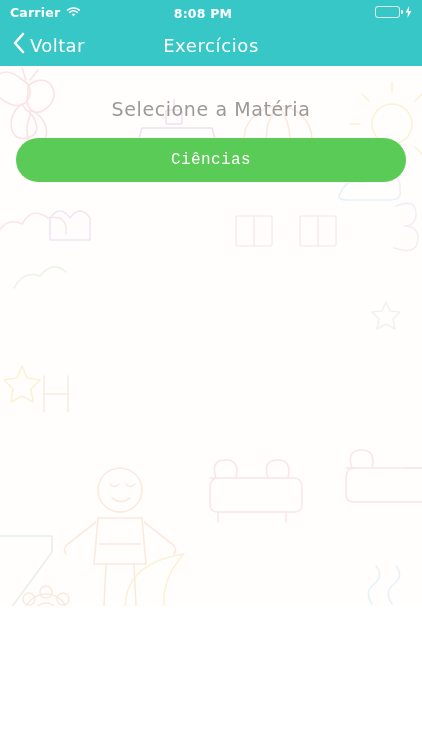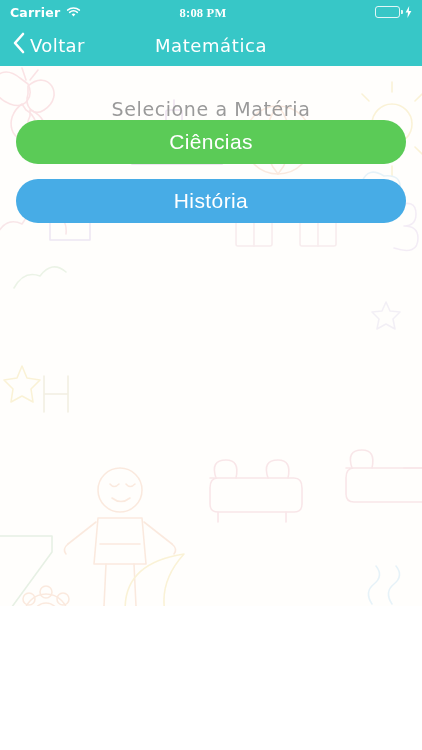--- a/index.html
+++ b/index.html
@@ -41,21 +41,20 @@
     font-weight: 600;
     letter-spacing: 0.2px;
     color: #ffffff;
   }
   .wifi-icon { display: block; }
   .status-center {
     position: absolute;
     left: 0; right: 16px;
     text-align: center;
     pointer-events: none;
-    font-family: Liberation Serif, serif;
   }
   .time-text {
     font-size: 12.5px;
     font-weight: 700;
     color: #ffffff;
     letter-spacing: 0.2px;
   }
   .status-right {
     flex: 1 1 0;
     display: flex;
@@ -144,39 +143,40 @@
     padding: 0 16px;
     box-sizing: border-box;
   }
   .section-title {
     text-align: center;
     color: #9a9a9a;
     font-size: 19px;
     letter-spacing: 0.6px;
     margin: 0;
     padding-top: 32px;
+    padding-bottom: 18px;
     font-weight: 400;
   }
   .subject-list {
     display: flex;
     flex-direction: column;
     gap: 15px;
   }
   .subject-button {
     height: 44px;
     border-radius: 22px;
     border: none;
     display: flex;
     align-items: center;
     justify-content: center;
     color: #ffffff;
-    font-size: 21px;
+    font-size: 16px;
     letter-spacing: 0.4px;
     cursor: pointer;
-    font-family: Liberation Sans, sans-serif;
+    font-family: Liberation Mono, monospace;
     padding: 0;
     width: 100%;
   }
 
   
   .tab-bar {
     position: relative;
     height: 58px;
     background: #ffffff;
     border-top: 1px solid #e6e6e6;
@@ -234,21 +234,21 @@
 
   <div class="nav-bar" style="background: rgb(55, 199, 199);">
     <div class="nav-back">
       <span class="chevron-left">
         <svg width="13" height="22" viewBox="0 0 13 22">
           <path d="M11 2 L3 11 L11 20" stroke="#ffffff" stroke-width="2.6" fill="none" stroke-linecap="round" stroke-linejoin="round"></path>
         </svg>
       </span>
       <span class="nav-back-label">Voltar</span>
     </div>
-    <div class="nav-title">Matemática</div>
+    <div class="nav-title">Exercícios</div>
   </div>
 
   <div class="content" style="background: rgb(255, 254, 252);">
 
     <svg class="doodle-bg" viewBox="0 0 422 626" preserveAspectRatio="none">
       <g fill="none" stroke-width="1.6" stroke-linecap="round" stroke-linejoin="round" opacity="0.5">
 
         <g stroke="#f6c9cf">
           <path d="M20 12 C-5 -8 -18 28 10 38 C26 44 34 30 28 18 Z"></path>
           <path d="M28 20 C48 2 66 30 44 44 C33 51 24 40 28 28 Z"></path>
@@ -414,23 +414,20 @@
 
       </g>
     </svg>
 
     <div class="content-inner">
       <div class="section-title" style="color: rgb(154, 154, 154);">Selecione a Matéria</div>
       <div class="subject-list" id="subject-list">
           <button class="subject-button" style="background: rgb(91, 203, 87);">
             <span>Ciências</span>
           </button>
-          <button class="subject-button" style="background: rgb(71, 172, 230);">
-            <span>História</span>
-          </button>
         </div>
     </div>
   </div>
 
   <div class="tab-bar">
 
     <div class="tab-item">
       <span class="tab-icon">
         <svg width="34" height="32" viewBox="0 0 34 32">
           <path d="M2 15 L17 3 L32 15" stroke="#8a8a8a" stroke-width="1.8" fill="none" stroke-linecap="round" stroke-linejoin="round"></path>

